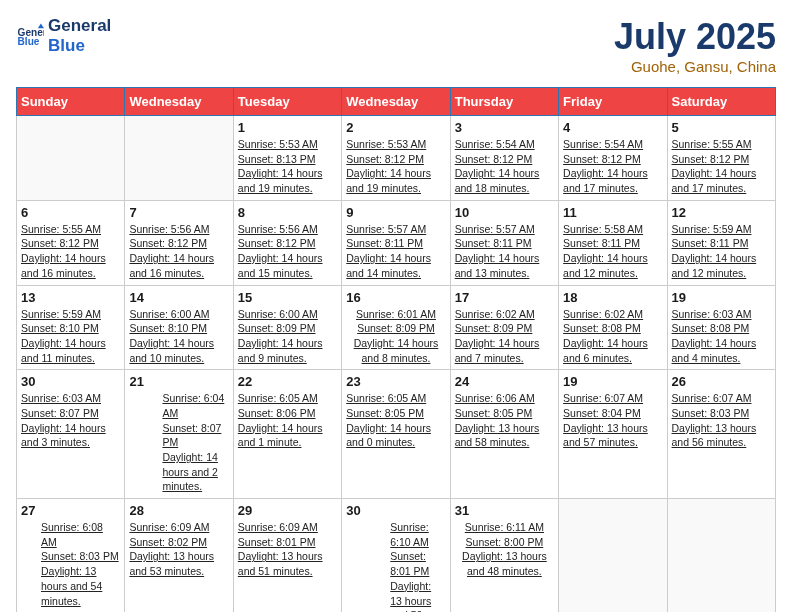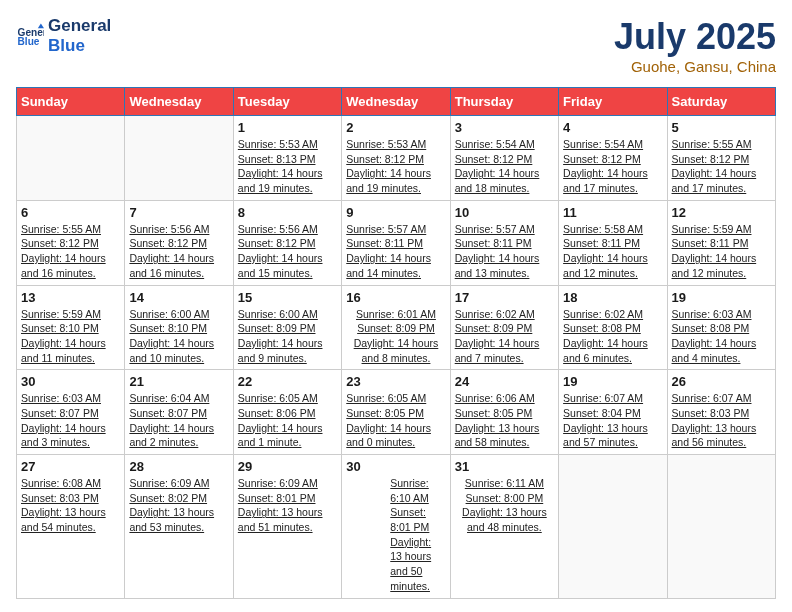--- a/index.html
+++ b/index.html
@@ -238,21 +238,21 @@
       </tr>
       <tr>
         <td>
           <span class="day-number">30</span>
           <div class="day-info" style="white-space: pre-line;">Sunrise: 6:03 AM
 Sunset: 8:07 PM
 Daylight: 14 hours and 3 minutes.</div>
         </td>
         <td>
           <span class="day-number">21</span>
-          <div class="day-info" style="white-space: pre-line;">Sunrise: 6:04 AM
+          <div class="day-info" style="white-space: pre-line; margin-left: 33px;">Sunrise: 6:04 AM
 Sunset: 8:07 PM
 Daylight: 14 hours and 2 minutes.</div>
         </td>
         <td>
           <span class="day-number">22</span>
           <div class="day-info" style="white-space: pre-line;">Sunrise: 6:05 AM
 Sunset: 8:06 PM
 Daylight: 14 hours and 1 minute.</div>
         </td>
         <td>
@@ -276,21 +276,21 @@
         <td>
           <span class="day-number">26</span>
           <div class="day-info" style="white-space: pre-line;">Sunrise: 6:07 AM
 Sunset: 8:03 PM
 Daylight: 13 hours and 56 minutes.</div>
         </td>
       </tr>
       <tr>
         <td>
           <span class="day-number">27</span>
-          <div class="day-info" style="white-space: pre-line;">Sunrise: 6:08 AM
+          <div class="day-info" style="white-space: pre-line; margin-left: 20px;">Sunrise: 6:08 AM
 Sunset: 8:03 PM
 Daylight: 13 hours and 54 minutes.</div>
         </td>
         <td>
           <span class="day-number">28</span>
           <div class="day-info" style="white-space: pre-line;">Sunrise: 6:09 AM
 Sunset: 8:02 PM
 Daylight: 13 hours and 53 minutes.</div>
         </td>
         <td>

